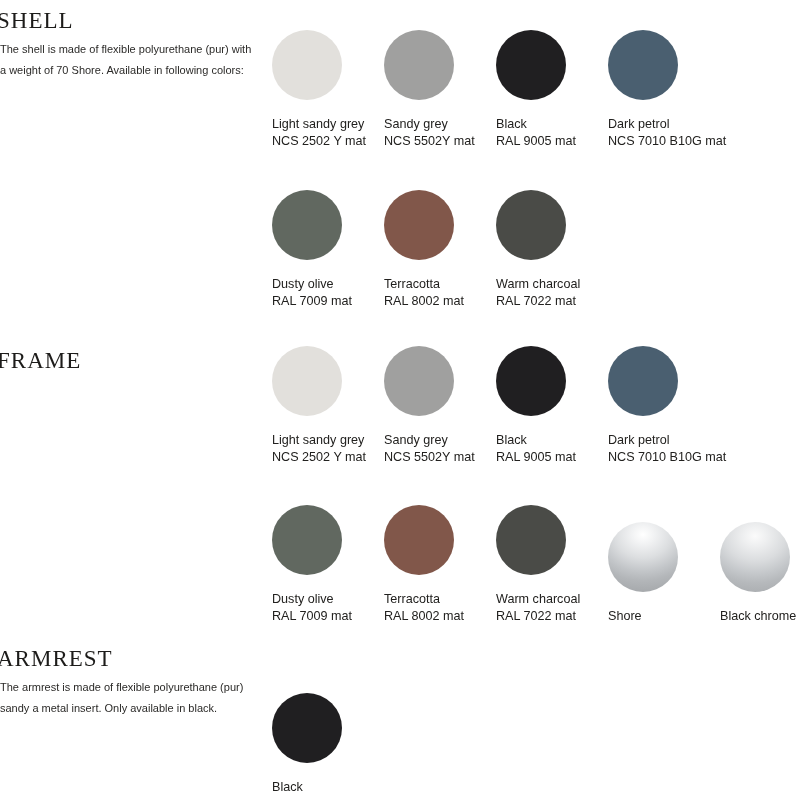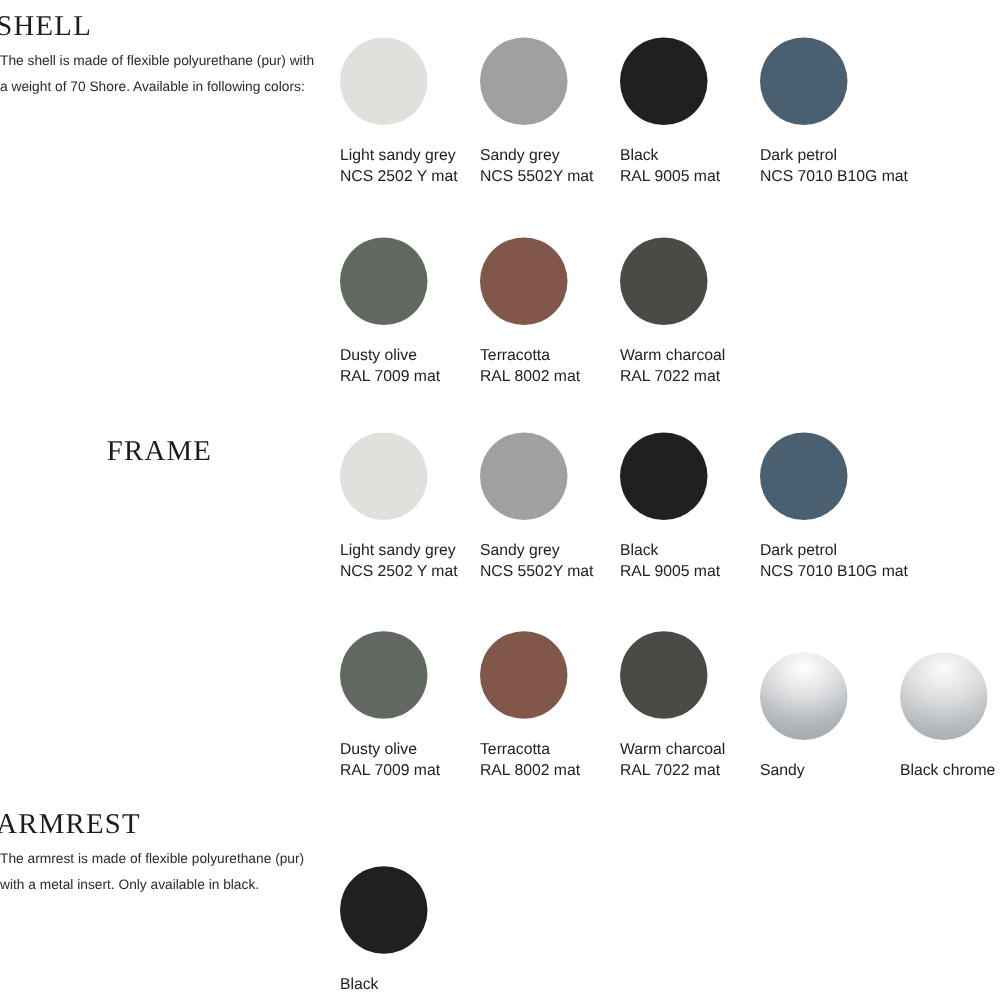--- a/index.html
+++ b/index.html
@@ -149,21 +149,21 @@
       <div class="dot" style="background: rgb(74, 75, 71);"></div>
       <div class="label">
         <span class="l1">Warm charcoal</span>
         <span class="l2">RAL 7022 mat</span>
       </div>
     </div>
   </div>
 </div>
 
 <div class="section" style="top:0;">
-  <div class="desc" style="top:348px;text-align:center;">
+  <div class="desc" style="top:348px;">
     <h2 class="sec-title">FRAME</h2>
   </div>
 
   <div class="swatch-row" style="left:260px; top:346px;">
     <div class="swatch">
       <div class="dot" style="background: rgb(226, 224, 220);"></div>
       <div class="label">
         <span class="l1">Light sandy grey</span>
         <span class="l2">NCS 2502 Y mat</span>
       </div>
@@ -209,38 +209,38 @@
     <div class="swatch">
       <div class="dot" style="background: rgb(74, 75, 71);"></div>
       <div class="label">
         <span class="l1">Warm charcoal</span>
         <span class="l2">RAL 7022 mat</span>
       </div>
     </div>
     <div class="swatch">
       <div class="dot metal"></div>
       <div class="label">
-        <span class="l1">Sandy</span>
+        <span class="l1">Shore</span>
         <span class="l2"></span>
       </div>
     </div>
     <div class="swatch">
       <div class="dot metal-satin"></div>
       <div class="label">
         <span class="l1">Black chrome</span>
         <span class="l2"></span>
       </div>
     </div>
   </div>
 </div>
 
 <div class="section" style="top:0;">
   <div class="desc" style="top:646px;">
     <h2 class="sec-title">ARMREST</h2>
-    <p class="sec-body">The armrest is made of flexible polyurethane (pur) with a metal insert. Only available in black.</p>
+    <p class="sec-body">The armrest is made of flexible polyurethane (pur) sandy a metal insert. Only available in black.</p>
   </div>
 
   <div class="swatch-row" style="left:260px; top:693px;">
     <div class="swatch">
       <div class="dot" style="background: rgb(32, 31, 33);"></div>
       <div class="label">
         <span class="l1">Black</span>
         <span class="l2"></span>
       </div>
     </div>

